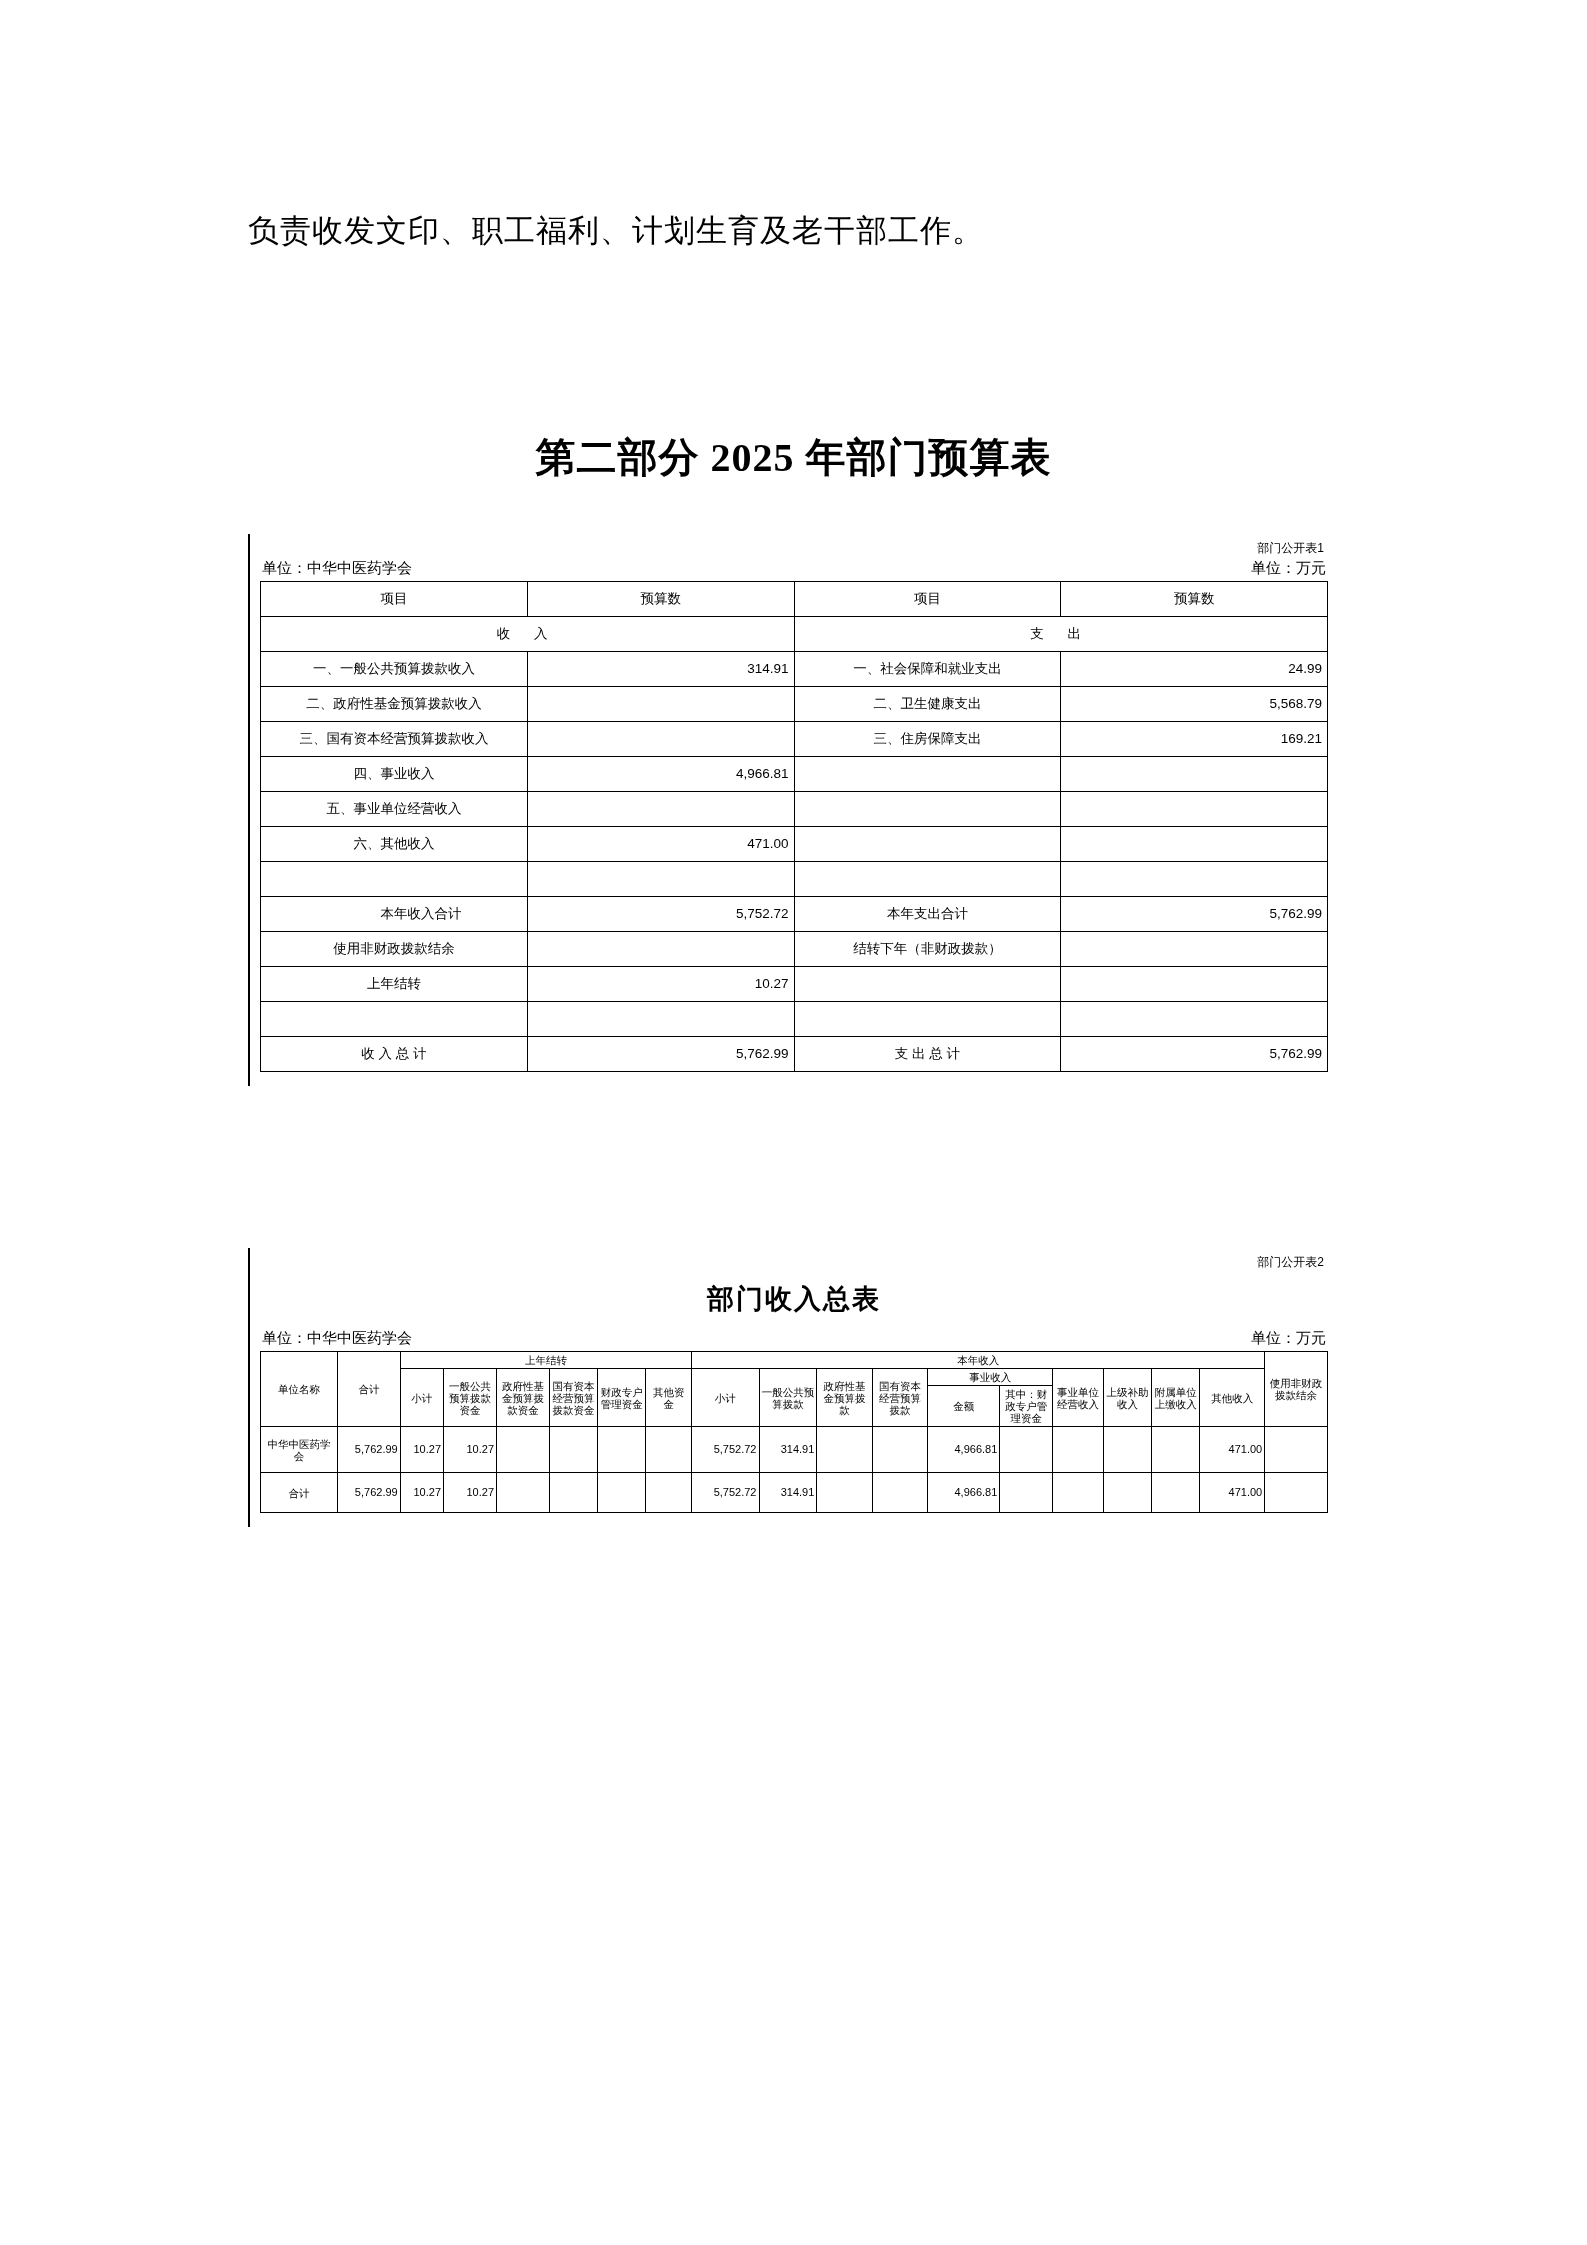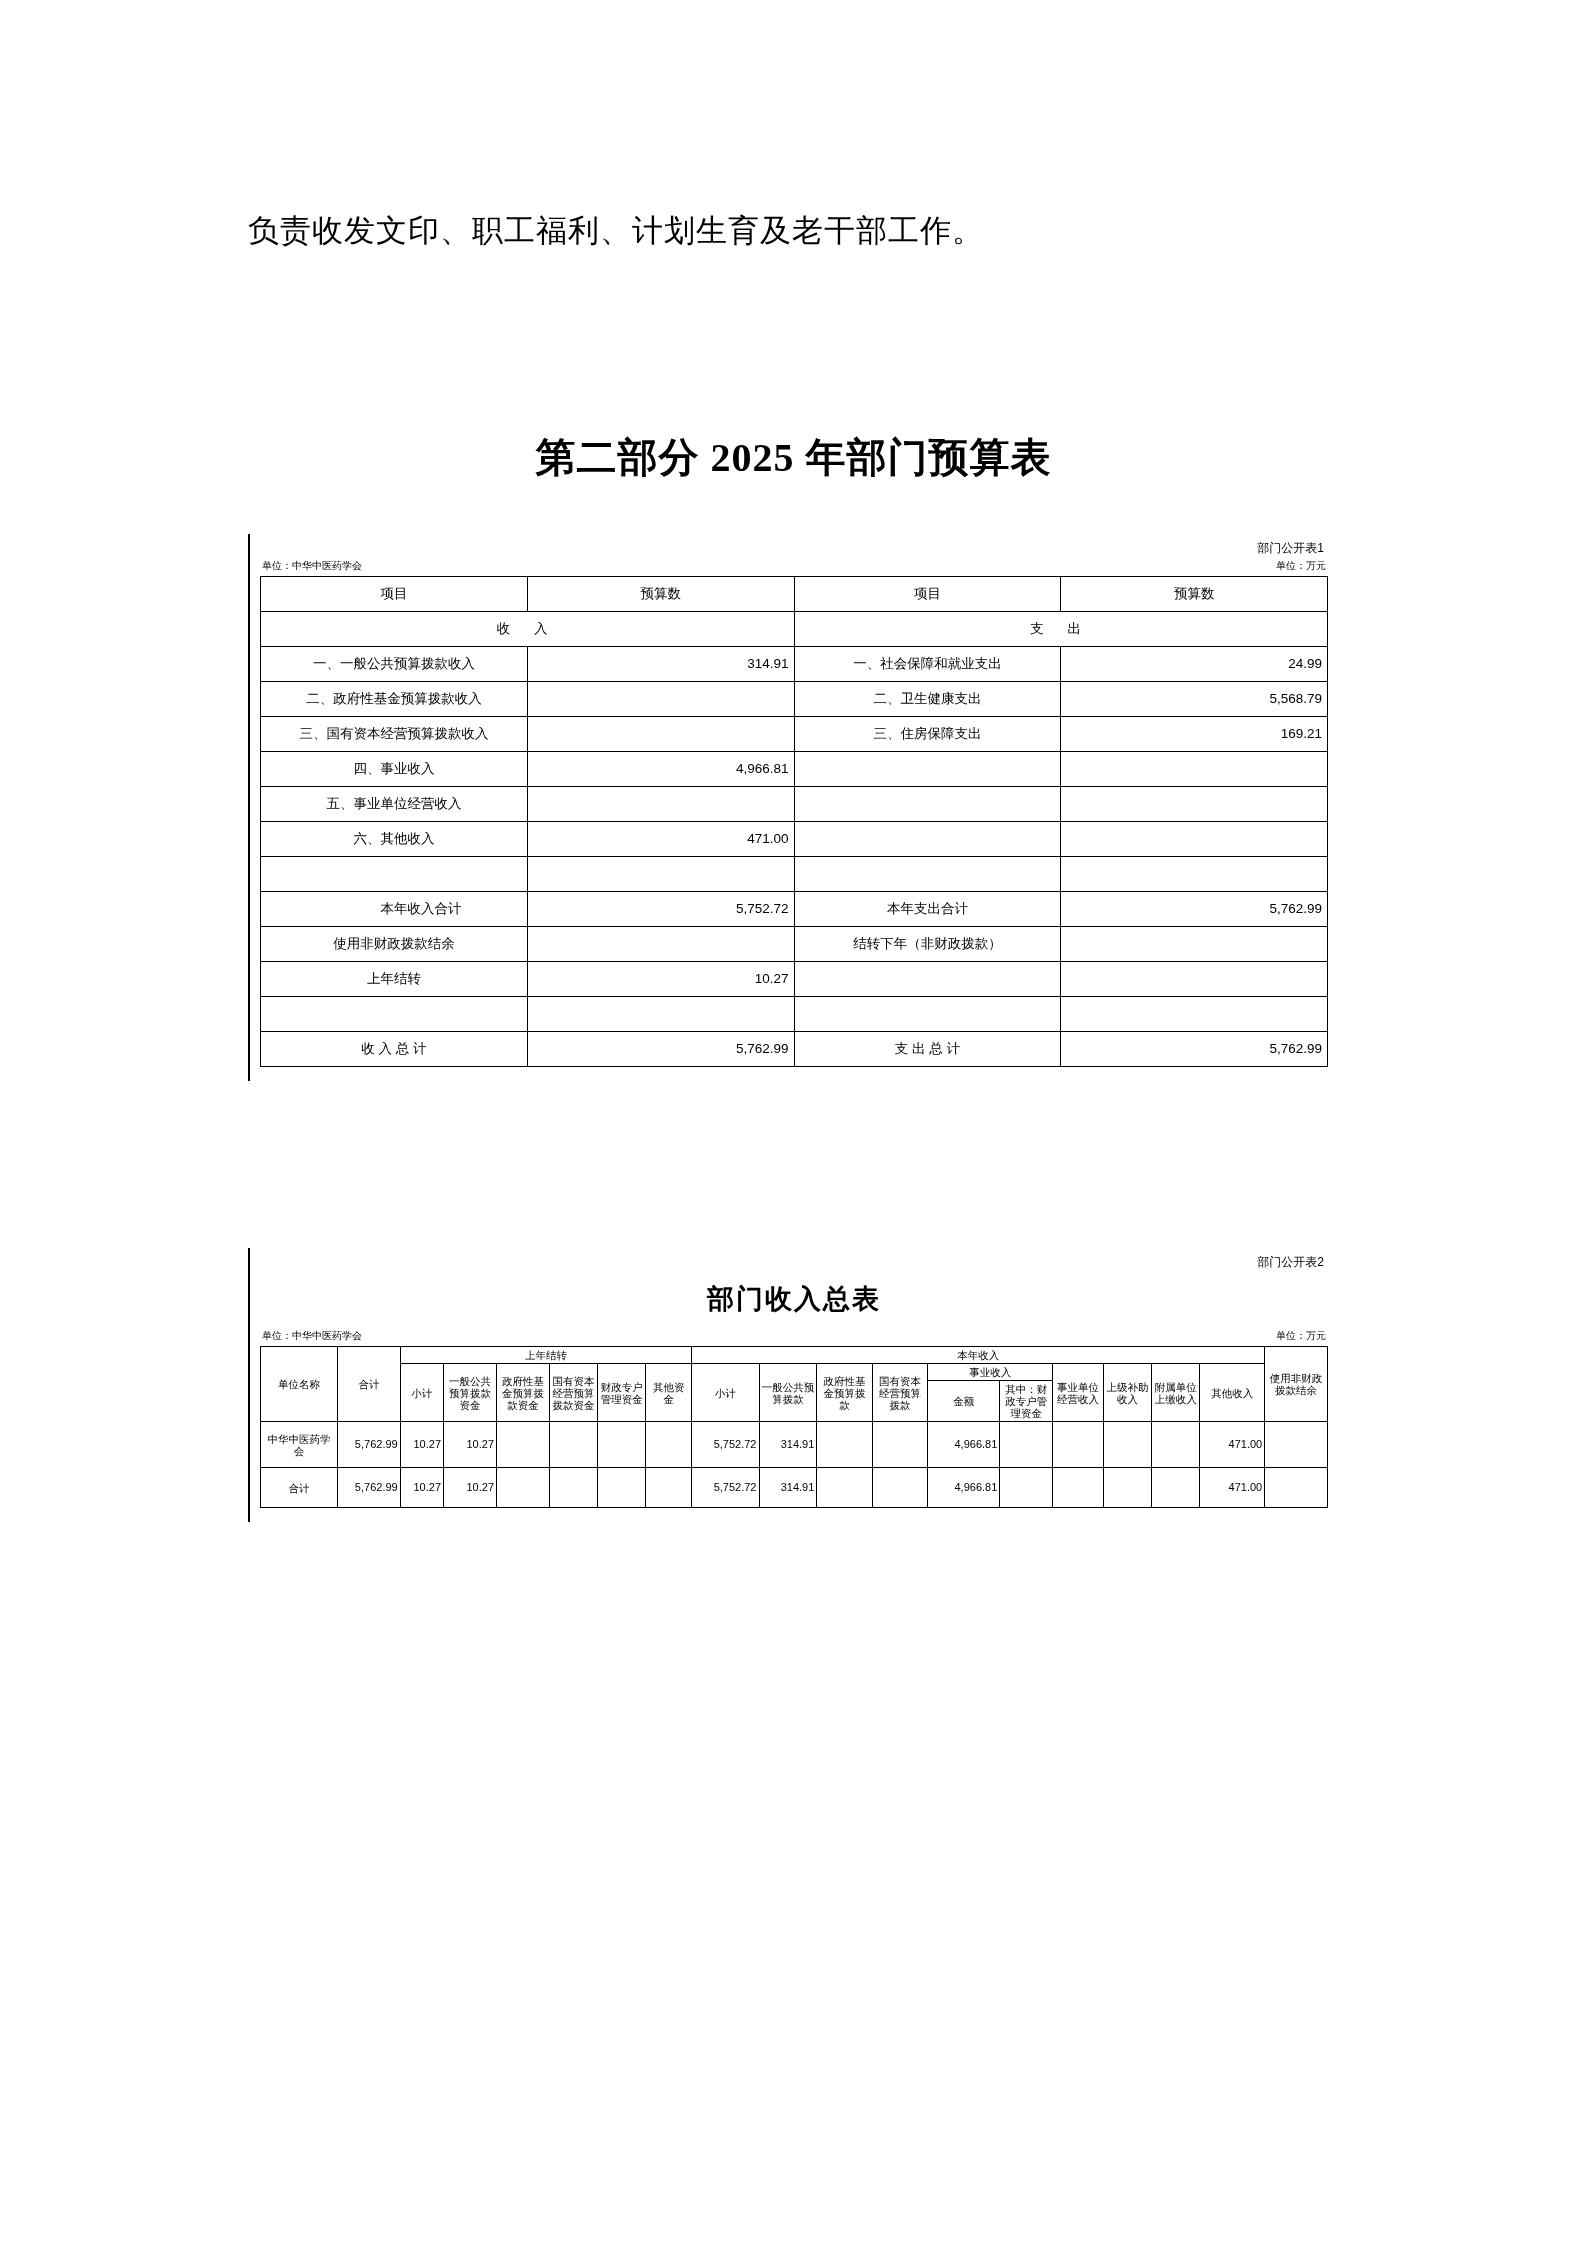--- a/index.html
+++ b/index.html
@@ -62,21 +62,21 @@
   .sheet-title {
     text-align: center;
     font-size: 27px;
     font-weight: bold;
     letter-spacing: 2px;
     margin: 10px 0 12px 0;
   }
   .meta-row {
     display: flex;
     justify-content: space-between;
-    font-size: 10px;
+    font-size: 15px;
     font-family: "Liberation Sans", sans-serif;
     margin-bottom: 3px;
     padding: 0 2px;
   }
 
   table.grid {
     border-collapse: collapse;
     width: 100%;
     table-layout: fixed;
   }

